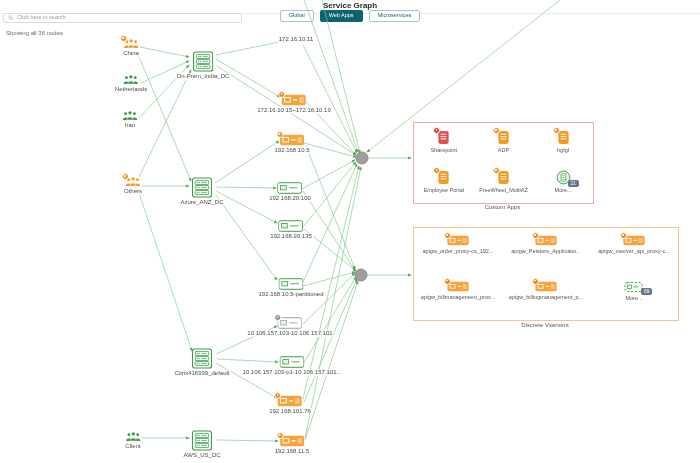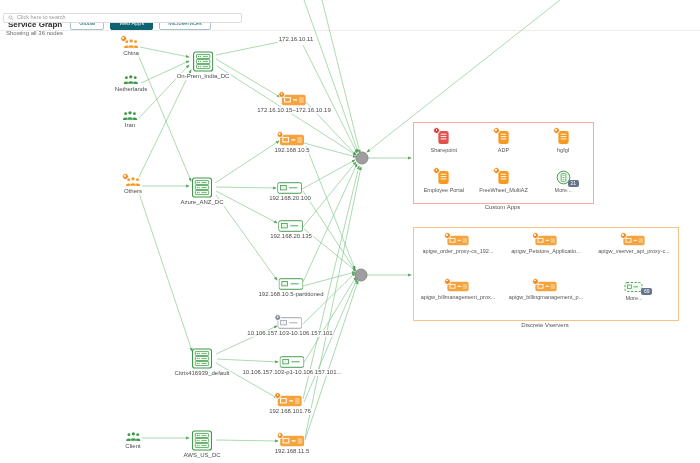--- a/index.html
+++ b/index.html
@@ -1,20 +1,20 @@
 <!DOCTYPE html>
 <html><head>
 <meta charset="utf-8">
 <style>
   html,body{margin:0;padding:0;background:#fff;}
   .app{position:relative;width:700px;height:463px;background:#fff;overflow:hidden;
        font-family:"Liberation Sans","DejaVu Sans",sans-serif;color:#333;}
   
   .header{position:absolute;left:0;top:0;width:700px;height:12px;display:flex;align-items:center;
-          padding-top:18px;border-bottom:1px solid #ececec;background:#fff;}
+          padding-top:1px;border-bottom:1px solid #ececec;background:#fff;flex-direction:column;}
   .title{font-size:8px;font-weight:bold;color:#2b2b2b;margin-left:8px;margin-right:8px;white-space:nowrap;}
   .tabs{display:flex;gap:6px;align-items:center;}
   .tab{font-family:inherit;font-size:5.5px;line-height:1;padding:2px 8px;border-radius:2px;cursor:pointer;
        background:#fff;border:1px solid #a9c3c9;color:#0d6470;}
   .tab.selected{background:#0d6470;border-color:#0d6470;color:#fff;}
   
   .searchbar{position:absolute;left:3px;top:13px;width:233px;height:8px;border:1px solid #dcdcdc;border-radius:2px;
              background:#fff;display:flex;align-items:center;gap:3px;padding-left:4px;}
   .searchbar .ph{font-size:5.5px;color:#9a9a9a;line-height:1;}
   .status{position:absolute;left:6px;top:30px;font-size:6px;color:#6b6b6b;}

